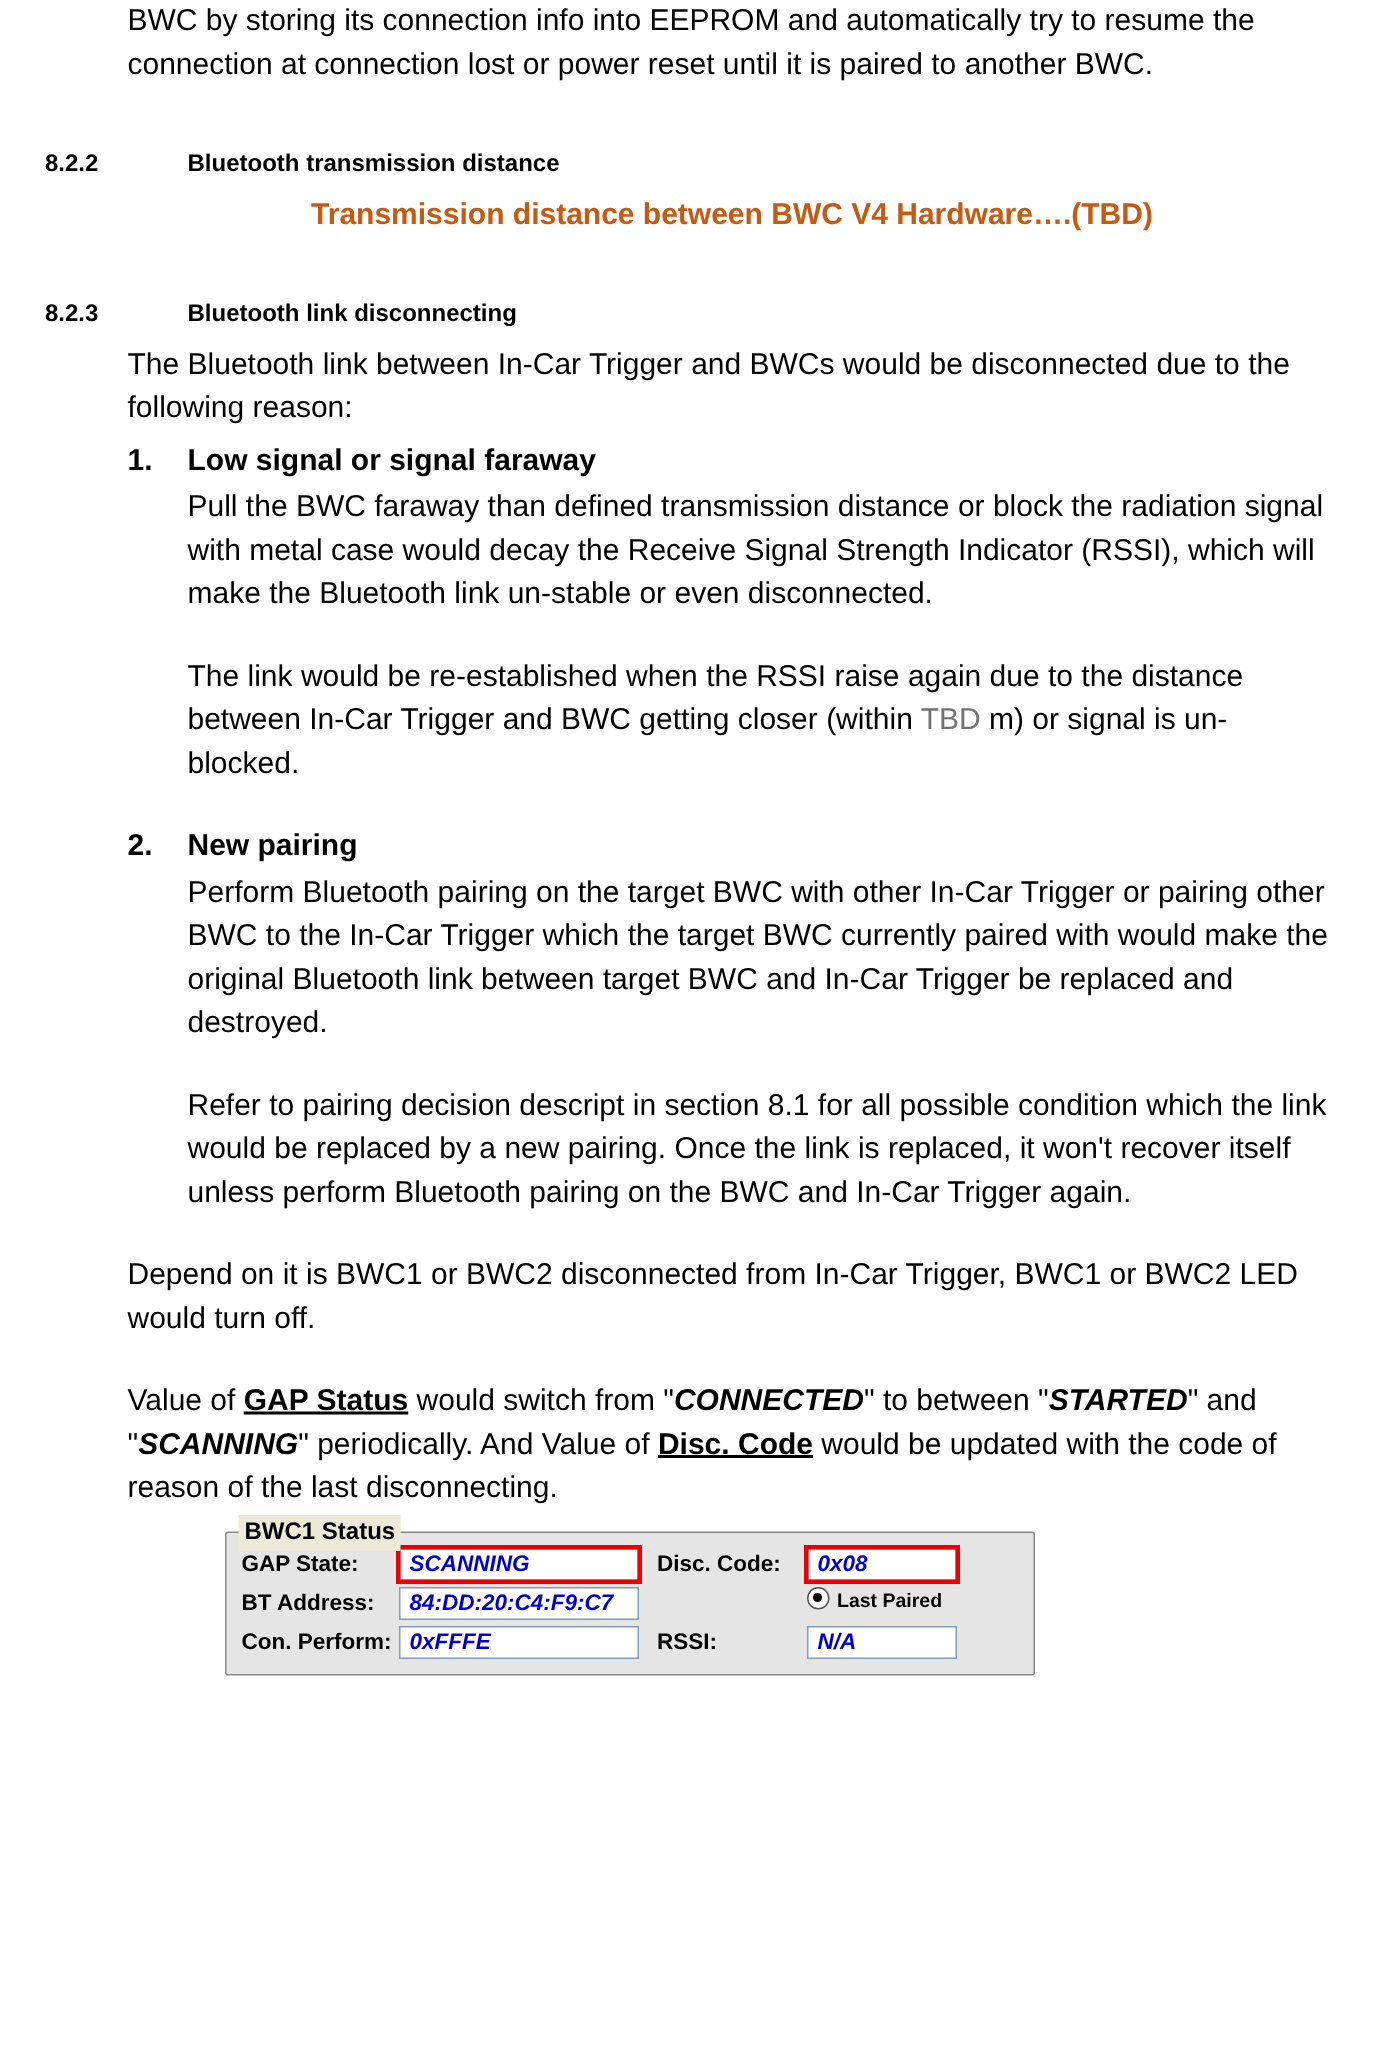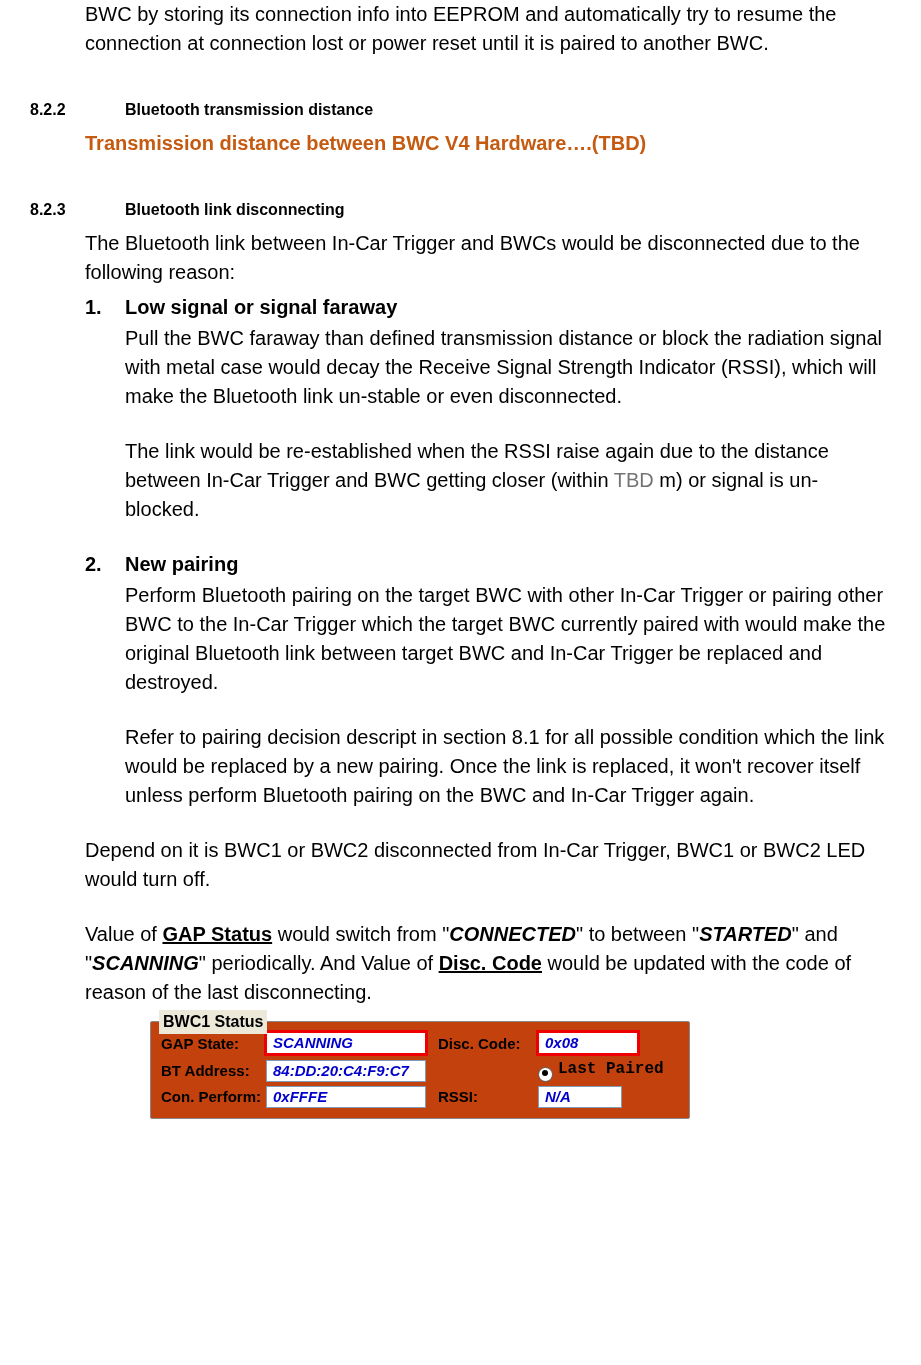--- a/index.html
+++ b/index.html
@@ -14,49 +14,49 @@
   }
   .para { margin-left: 55px; margin-bottom: 0; }
   .h2 {
     font-family: Arial, Helvetica, sans-serif;
     font-weight: 900;
     font-size: 16px;
     margin-top: 40px;
     margin-bottom: 8px;
   }
   .h2 .num { display:inline-block; width: 95px; }
-  .orange { color: #C55A11; font-weight: bold; margin-left: 55px; font-size: 20px;}
+  .orange { color: #C55A11; font-weight: bold; margin-left: 55px; font-size: 20px; text-align: center;}
   .orange-inline { color: #737373; }
   .list-item { margin-left: 55px; margin-top: 6px;}
   .list-num { font-weight: bold; display:inline-block; width: 40px; vertical-align: top;}
   .list-title { font-weight: bold; }
   .list-body { margin-left: 95px; margin-top: 2px;}
   .para2 { margin-left: 55px; margin-top: 26px;}
   .underline { text-decoration: underline; font-weight: bold;}
   .italicbold { font-weight: bold; font-style: italic; text-align: right;}
 
   
   .status-wrap { margin-left: 120px; margin-top: 14px; width: 540px;}
   .fieldset {
     border: 1px solid #888;
     border-radius: 2px;
     padding: 6px 22px 10px 10px;
     position: relative;
-    background: #c2410c;
+    background: #e5e5e5;
     font-family: Tahoma, Arial, sans-serif;
   }
   .fieldset-legend {
     position: absolute;
     top: -12px; left: 8px;
     background: #ece9d8;
     padding: 0 4px;
     font-weight: bold;
     font-size: 16px;
   }
-  .status-row { display:flex; align-items:flex-end; margin-top:4px; font-size:15px;}
+  .status-row { display:flex; align-items:flex-start; margin-top:4px; font-size:15px;}
   .lbl { width:105px; font-weight: bold;}
   .valbox {
     width: 160px;
     background: #fff;
     border: 1px solid #7f9db9;
     padding: 2px 6px;
     font-weight: bold;
     font-style: italic;
     color: #0000cc;
     box-sizing: border-box;
@@ -68,21 +68,21 @@
   .redbox { outline: 3px solid #e00; outline-offset: -1px;}
   .lbl2 { width:100px; font-weight:bold;}
   .radio {
     display:inline-block; width:13px;height:13px;border:1px solid #555;border-radius:50%;
     background:#fff; vertical-align:middle; margin-right:5px; position:relative;
   }
   .radio.checked::after{
     content:""; position:absolute; left:2.5px; top:2.5px; width:6px;height:6px;
     background:#000; border-radius:50%;
   }
-  .lastpaired { font-weight:bold; font-size:16px;font-family:Liberation Mono, monospace;}
+  .lastpaired { font-weight:bold; font-size:13px;}
 </style>
 </head>
 <body>
 
 <div class="para">BWC by storing its connection info into EEPROM and automatically try to resume the connection at connection lost or power reset until it is paired to another BWC.</div>
 
 <div class="h2">
   <span class="num">8.2.2</span><span>Bluetooth transmission distance</span>
 </div>
 <div class="orange">Transmission distance between BWC V4 Hardware….(TBD)</div>
@@ -128,16 +128,16 @@
       <div class="valbox">84:DD:20:C4:F9:C7</div>
       <div style="width:100px"></div>
       <span class="radio checked"></span>
       <span class="lastpaired">Last Paired</span>
     </div>
 
     <div class="status-row">
       <div class="lbl">Con. Perform:</div>
       <div class="valbox">0xFFFE</div>
       <div class="lbl2">RSSI:</div>
-      <div class="valbox na" style="width:84px">N/A</div>
+      <div class="valbox na" style="width:100px">N/A</div>
     </div>
   </div>
 </div>
 
 </body></html>

